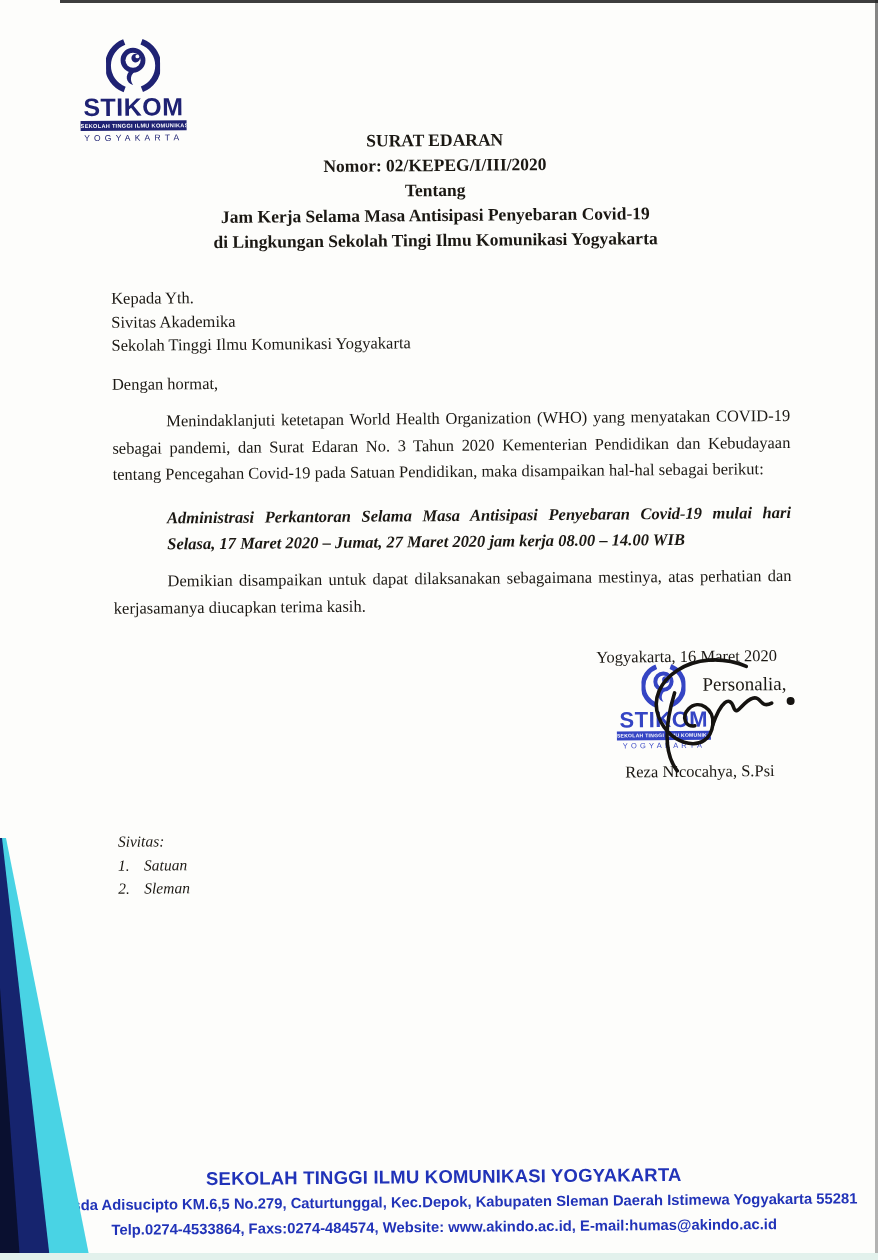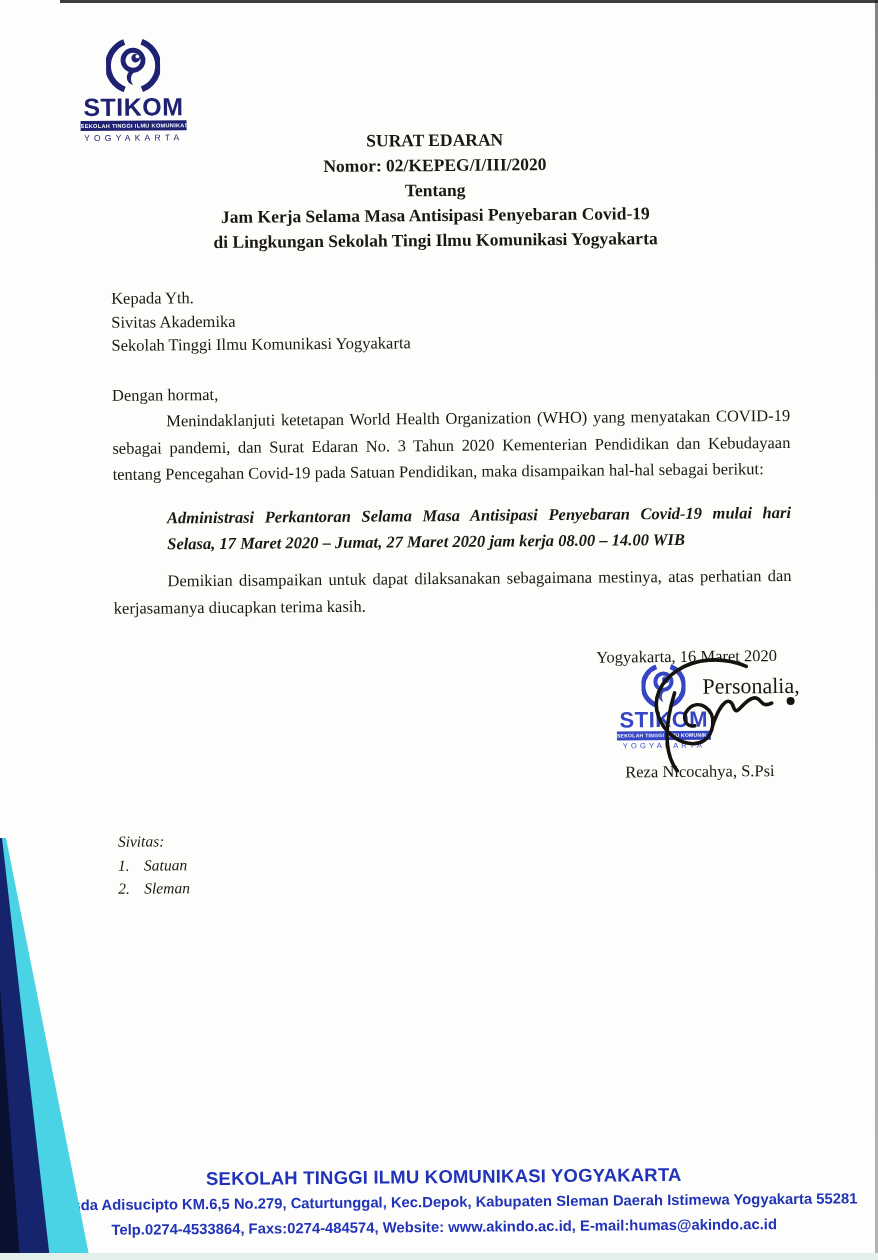--- a/index.html
+++ b/index.html
@@ -36,29 +36,29 @@
   .logo-stamp .word{font-size:22px;margin-top:1px;}
   .logo-stamp .bar{font-size:5px;background:var(--c-stamp_blue);padding:1px 0;}
   .logo-stamp .city{font-size:7.5px;letter-spacing:3.2px;margin-top:1px;color:var(--c-stamp_blue);}
   .emblem .arc{fill:none;stroke:currentColor;stroke-width:11;}
   .emblem .fl{fill:currentColor;}
 
   
   .title-block{position:absolute;left:0;right:0;top:128px;text-align:center;font-weight:bold;font-size:17.5px;line-height:25px;}
   
   .recipient{position:absolute;left:114px;top:284px;font-size:16.5px;line-height:23.5px;}
-  .salutation{position:absolute;left:114px;top:383px;font-size:16.5px;}
+  .salutation{position:absolute;left:114px;top:372px;font-size:16.5px;}
   .para{position:absolute;font-size:16.5px;line-height:26.5px;text-align:justify;}
   .para1{left:114px;top:406px;width:678px;text-indent:54px;}
   .highlight{left:168px;top:503px;width:624px;font-weight:bold;font-style:italic;line-height:26px;}
   .para2{left:114px;top:566px;width:678px;text-indent:54px;}
 
   
   .sig-date{position:absolute;left:596px;top:649px;font-size:16.5px;}
-  .sig-role{position:absolute;left:702px;top:676px;font-size:22px;}
+  .sig-role{position:absolute;left:702px;top:676px;font-size:19px;}
   .sig-scribble{position:absolute;left:628px;top:655px;width:176px;height:122px;}
   .sig-name{position:absolute;left:624px;top:764px;font-size:16.5px;}
 
   
   .cc{position:absolute;left:116px;top:827px;font-style:italic;font-size:15.5px;line-height:23.5px;}
   .cc .row .num{display:inline-block;width:26px;}
 
   
   .footer{position:absolute;left:0;right:0;top:1164px;text-align:center;
     font-family:"Liberation Sans", sans-serif;color:var(--c-footer_blue);}

